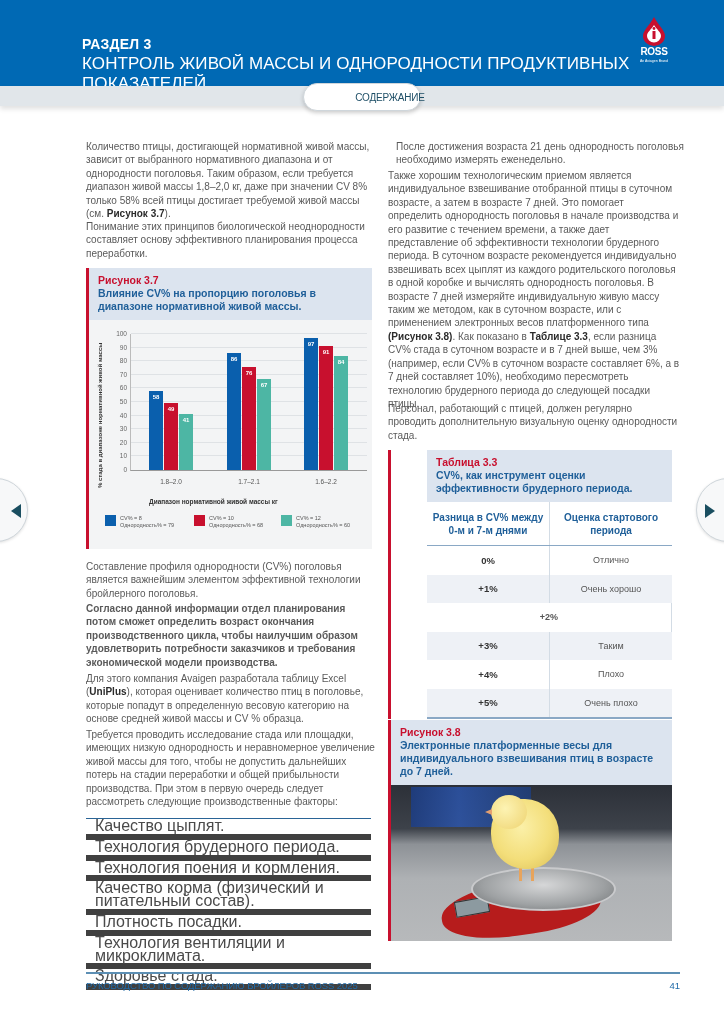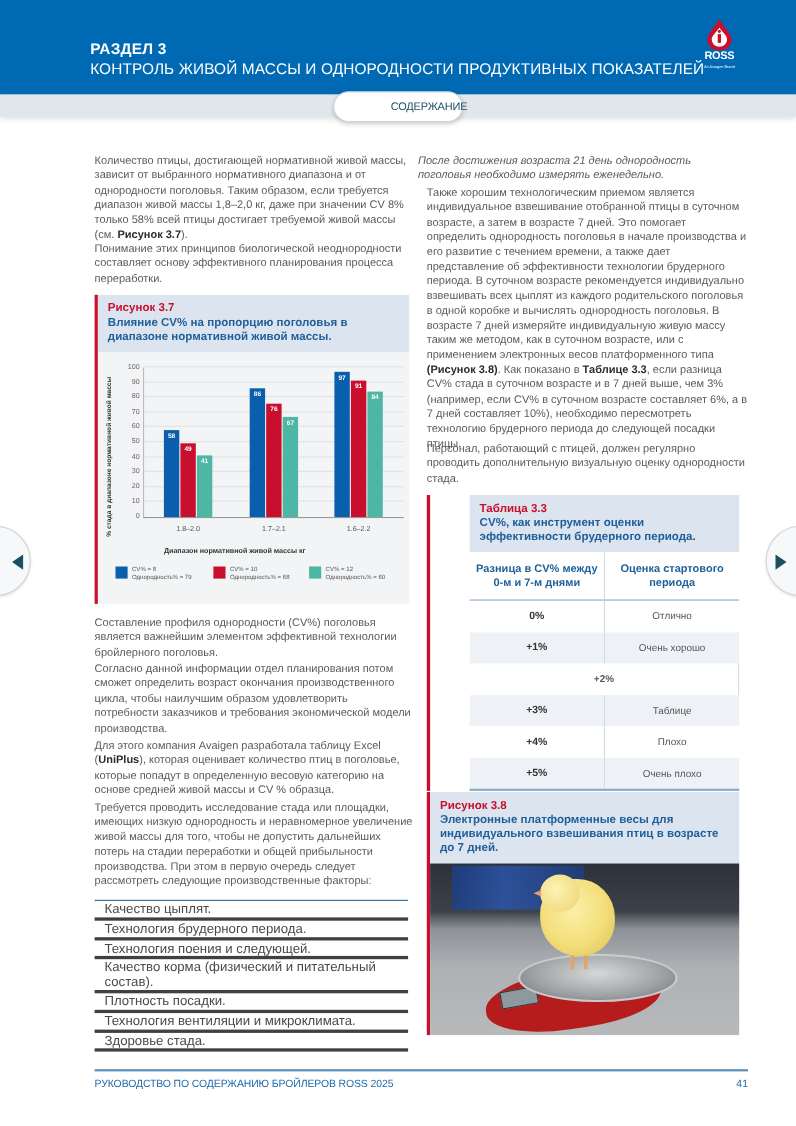--- a/index.html
+++ b/index.html
@@ -2,21 +2,21 @@
 <html><head>
 <meta charset="utf-8">
 <style>
   * { box-sizing: border-box; margin: 0; padding: 0; }
   html, body { width: 724px; height: 1024px; background: #ffffff; overflow: hidden; }
   body { position: relative; font-family: "Liberation Sans", sans-serif; color: #555; }
 
   
   .header { position: absolute; left: 0; top: 0; width: 724px; height: 86px; background: #0069b4; }
   .header .sec { position: absolute; left: 82px; top: 36px; color: #fff; font-weight: bold; font-size: 14px; letter-spacing: 0.2px; }
-  .header .sub { position: absolute; left: 82px; top: 54px; color: #fff; font-size: 14px; letter-spacing: 0.1px; }
+  .header .sub { position: absolute; left: 82px; top: 54px; color: #fff; font-size: 17px; letter-spacing: 0.1px; }
   .logo { position: absolute; left: 634px; top: 16px; width: 40px; height: 56px; }
   .logo .drop { position: absolute; left: 6px; top: 0; width: 28px; height: 30px; }
   .logo .brand { position: absolute; left: 0; top: 30px; width: 40px; text-align: center; color: #fff; font-weight: bold; font-size: 10px; letter-spacing: -0.3px; }
   .logo .tag { position: absolute; left: 0; top: 43px; width: 40px; text-align: center; color: #fff; font-size: 3.5px; }
 
   .subbar { position: absolute; left: 0; top: 86px; width: 724px; height: 20px; background: #e1e6ea; box-shadow: 0 3px 5px rgba(0,0,0,0.12); }
   .toc-btn { position: absolute; left: 303px; top: 83px; width: 118px; height: 28px; border-radius: 14px; background: #fff; border: 1px solid #cfd6db; box-shadow: 0 2px 4px rgba(0,0,0,0.18); display: flex; align-items: center; justify-content: center; gap: 8px; cursor: pointer; }
   .toc-btn .burger { width: 16px; height: 11px; display: flex; flex-direction: column; justify-content: space-between; }
   .toc-btn .burger span { display: block; height: 2px; background: #1d4e66; border-radius: 1px; }
   .toc-btn .lbl { color: #1d4e66; font-size: 10px; letter-spacing: -0.2px; margin-left: 48px; }
@@ -47,21 +47,21 @@
   .ytick { position: absolute; left: -16px; width: 12px; text-align: right; font-size: 6.5px; color: #666; transform: translateY(-4px); }
   .bar { position: absolute; bottom: 0; width: 14px; }
   .bar .v { position: absolute; top: 3px; left: 0; width: 14px; text-align: center; color: #fff; font-size: 6px; font-weight: bold; }
   .xtick { position: absolute; top: 144px; font-size: 6.5px; color: #555; width: 40px; text-align: center; }
   .xlabel { position: absolute; left: 60px; top: 178px; font-size: 6.5px; font-weight: bold; color: #333; }
   .legend { position: absolute; top: 195px; font-size: 5.5px; color: #555; line-height: 7px; display: flex; gap: 4px; align-items: flex-start; }
   .legend .sw { width: 11px; height: 11px; flex: none; }
 
   
   .factors { position: absolute; left: 86px; top: 818px; width: 285px; border-top: 1.5px solid #2a6496; }
-  .factors .it { font-size: 12px; color: #4a4a4a; line-height: 12.8px; padding: 1px 0 1px 9px; border-bottom: 3px solid #404040; }
+  .factors .it { font-size: 16px; color: #4a4a4a; line-height: 12.8px; padding: 1px 0 1px 9px; border-bottom: 6px solid #404040; }
 
   
   .tbl { background: #fff; }
   .tbl .th { display: flex; border-bottom: 1.5px solid #8aa8c5; }
   .tbl .th div { flex: 1; text-align: center; color: #1f5f99; font-weight: bold; font-size: 10px; line-height: 13px; padding: 9px 4px 8px; }
   .tbl .th div:first-child { border-right: 1px solid #d3dce5; }
   .tbl .tr { display: flex; height: 28.5px; align-items: center; }
   .tbl .tr:nth-child(odd) { background: #eef1f6; }
   .tbl .tr div { flex: 1; text-align: center; font-size: 9.5px; height: 100%; display: flex; align-items: center; justify-content: center; }
   .tbl .tr div:first-child { font-weight: bold; color: #333; border-right: 1px solid #d3dce5; }
@@ -205,35 +205,35 @@
       <div class="sw" style="background:#4db6a4;"></div>
       <div>
           <div>CV% = 12</div>
           <div>Однородность% = 60</div>
         </div>
     </div>
   </div>
 </div>
 
 <p class="para" style="left:86px; top:560px; width:290px;">Составление профиля однородности (CV%) поголовья является важнейшим элементом эффективной технологии бройлерного поголовья.</p>
-<p class="para" style="left:86px; top:602px; width:290px;">Согласно данной информации отдел планирования потом сможет определить возраст окончания производственного цикла, чтобы наилучшим образом удовлетворить потребности заказчиков и требования экономической модели производства.</p>
+<p class="para" style="left:86px; top:602px; width:290px;font-weight:bold;">Согласно данной информации отдел планирования потом сможет определить возраст окончания производственного цикла, чтобы наилучшим образом удовлетворить потребности заказчиков и требования экономической модели производства.</p>
 <p class="para" style="left:86px; top:672px; width:290px;"><span>Для этого компания Avaigen разработала таблицу Excel (</span><b>UniPlus</b><span>), которая оценивает количество птиц в поголовье, которые попадут в определенную весовую категорию на основе средней живой массы и CV % образца.</span></p>
 <p class="para" style="left:86px; top:728px; width:290px;">Требуется проводить исследование стада или площадки, имеющих низкую однородность и неравномерное увеличение живой массы для того, чтобы не допустить дальнейших потерь на стадии переработки и общей прибыльности производства. При этом в первую очередь следует рассмотреть следующие производственные факторы:</p>
 
 <div class="factors">
   <div class="it">Качество цыплят.</div>
   <div class="it">Технология брудерного периода.</div>
-  <div class="it">Технология поения и следующей.</div>
+  <div class="it">Технология поения и кормления.</div>
   <div class="it">Качество корма (физический и питательный состав).</div>
   <div class="it">Плотность посадки.</div>
   <div class="it">Технология вентиляции и микроклимата.</div>
   <div class="it">Здоровье стада.</div>
 </div>
 
-<p class="para" style="left:380px; top:140px; width:292px;font-style:italic;">После достижения возраста 21 день однородность поголовья необходимо измерять еженедельно.</p>
+<p class="para" style="left:396px; top:140px; width:292px;">После достижения возраста 21 день однородность поголовья необходимо измерять еженедельно.</p>
 <p class="para" style="left:388px; top:169px; width:292px;"><span>Также хорошим технологическим приемом является индивидуальное взвешивание отобранной птицы в суточном возрасте, а затем в возрасте 7 дней. Это помогает определить однородность поголовья в начале производства и его развитие с течением времени, а также дает представление об эффективности технологии брудерного периода. В суточном возрасте рекомендуется индивидуально взвешивать всех цыплят из каждого родительского поголовья в одной коробке и вычислять однородность поголовья. В возрасте 7 дней измеряйте индивидуальную живую массу таким же методом, как в суточном возрасте, или с применением электронных весов платформенного типа </span><b>(Рисунок 3.8)</b><span>. Как показано в </span><b>Таблице 3.3</b><span>, если разница CV% стада в суточном возрасте и в 7 дней выше, чем 3% (например, если CV% в суточном возрасте составляет 6%, а в 7 дней составляет 10%), необходимо пересмотреть технологию брудерного периода до следующей посадки птицы.</span></p>
 <p class="para" style="left:388px; top:402px; width:292px;">Персонал, работающий с птицей, должен регулярно проводить дополнительную визуальную оценку однородности стада.</p>
 
 <div class="figbox" style="left:388px; top:450px; width:284px;padding-left:36px;">
   <div class="fighead">
     <div class="num">Таблица 3.3</div>
     <div class="ttl">CV%, как инструмент оценки эффективности брудерного периода.</div>
   </div>
   <div class="tbl">
     <div class="th">
@@ -246,21 +246,21 @@
       </div>
     <div class="tr">
         <div>+1%</div>
         <div>Очень хорошо</div>
       </div>
     <div class="tr">
         <div>+2%</div>
       </div>
     <div class="tr">
         <div>+3%</div>
-        <div>Таблице</div>
+        <div>Таким</div>
       </div>
     <div class="tr">
         <div>+4%</div>
         <div>Плохо</div>
       </div>
     <div class="tr">
         <div>+5%</div>
         <div>Очень плохо</div>
       </div>
   </div>

